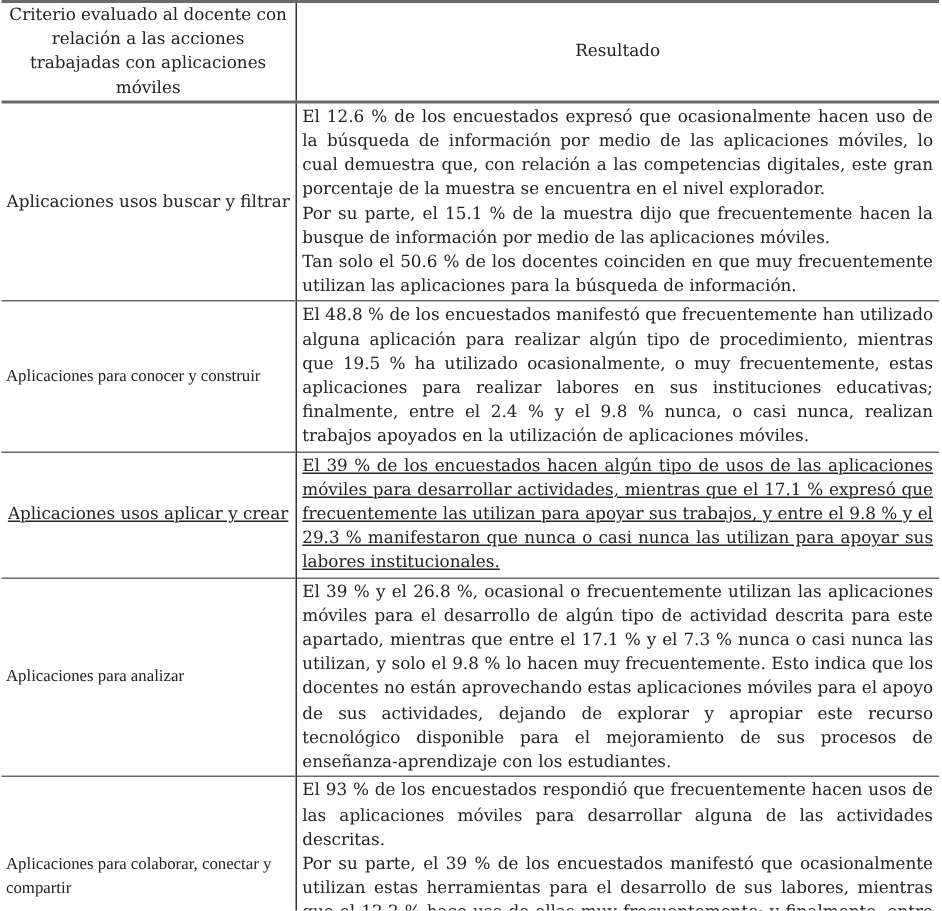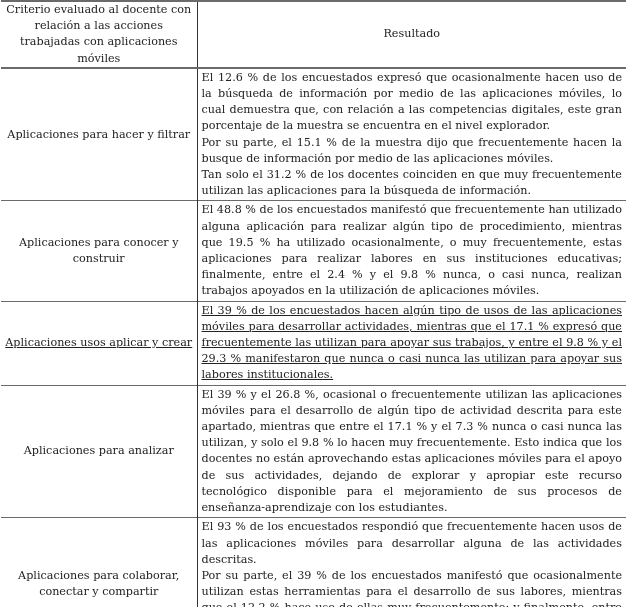--- a/index.html
+++ b/index.html
@@ -21,21 +21,21 @@
       vertical-align: middle;
       font-weight: normal;
     }
     tr { border-bottom: 1.5px solid #6a6a6a; }
     thead tr { border-top: 2px solid #6a6a6a; border-bottom: 2px solid #6a6a6a; }
     tbody tr:last-child { border-bottom: 2.5px solid #6a6a6a; }
     td.crit, th.crit { border-right: 1.5px solid #333333; text-align: center; }
     th.res { text-align: center; }
     td.res { text-align: justify; padding: 1px 4px 1px 4px; }
     td.crit { text-align: center; }
-    td.crit.left { text-align: center; }
+    td.crit.left { text-align: left; font-family: Liberation Serif, serif; }
     thead th { height: 44px; }
     .r1 td { height: 128px; }
     .r2 td { height: 97px; }
     .r3 td { height: 78px; text-decoration: underline; }
     .r4 td { height: 128px; }
     .r5 td { height: 112px; }
     p { margin: 0; }
   </style>
 </head>
 <body>
@@ -46,25 +46,25 @@
       <col class="c2">
     </colgroup>
   <thead>
     <tr>
       <th class="crit">Criterio evaluado al docente con relación a las acciones trabajadas con aplicaciones móviles</th>
       <th class="res">Resultado</th>
     </tr>
   </thead>
   <tbody>
     <tr class="r1">
-      <td class="crit">Aplicaciones para hacer y filtrar</td>
+      <td class="crit">Aplicaciones usos buscar y filtrar</td>
       <td class="res">
         <p>El 12.6 % de los encuestados expresó que ocasionalmente hacen uso de la búsqueda de información por medio de las aplicaciones móviles, lo cual demuestra que, con relación a las competencias digitales, este gran porcentaje de la muestra se encuentra en el nivel explorador.</p>
         <p>Por su parte, el 15.1 % de la muestra dijo que frecuentemente hacen la busque de información por medio de las aplicaciones móviles.</p>
-        <p>Tan solo el 31.2 % de los docentes coinciden en que muy frecuentemente utilizan las aplicaciones para la búsqueda de información.</p>
+        <p>Tan solo el 50.6 % de los docentes coinciden en que muy frecuentemente utilizan las aplicaciones para la búsqueda de información.</p>
       </td>
     </tr>
     <tr class="r2">
       <td class="crit left">Aplicaciones para conocer y construir</td>
       <td class="res">
         <p>El 48.8 % de los encuestados manifestó que frecuentemente han utilizado alguna aplicación para realizar algún tipo de procedimiento, mientras que 19.5 % ha utilizado ocasionalmente, o muy frecuentemente, estas aplicaciones para realizar labores en sus instituciones educativas; finalmente, entre el 2.4 % y el 9.8 % nunca, o casi nunca, realizan trabajos apoyados en la utilización de aplicaciones móviles.</p>
       </td>
     </tr>
     <tr class="r3">
       <td class="crit">Aplicaciones usos aplicar y crear</td>

